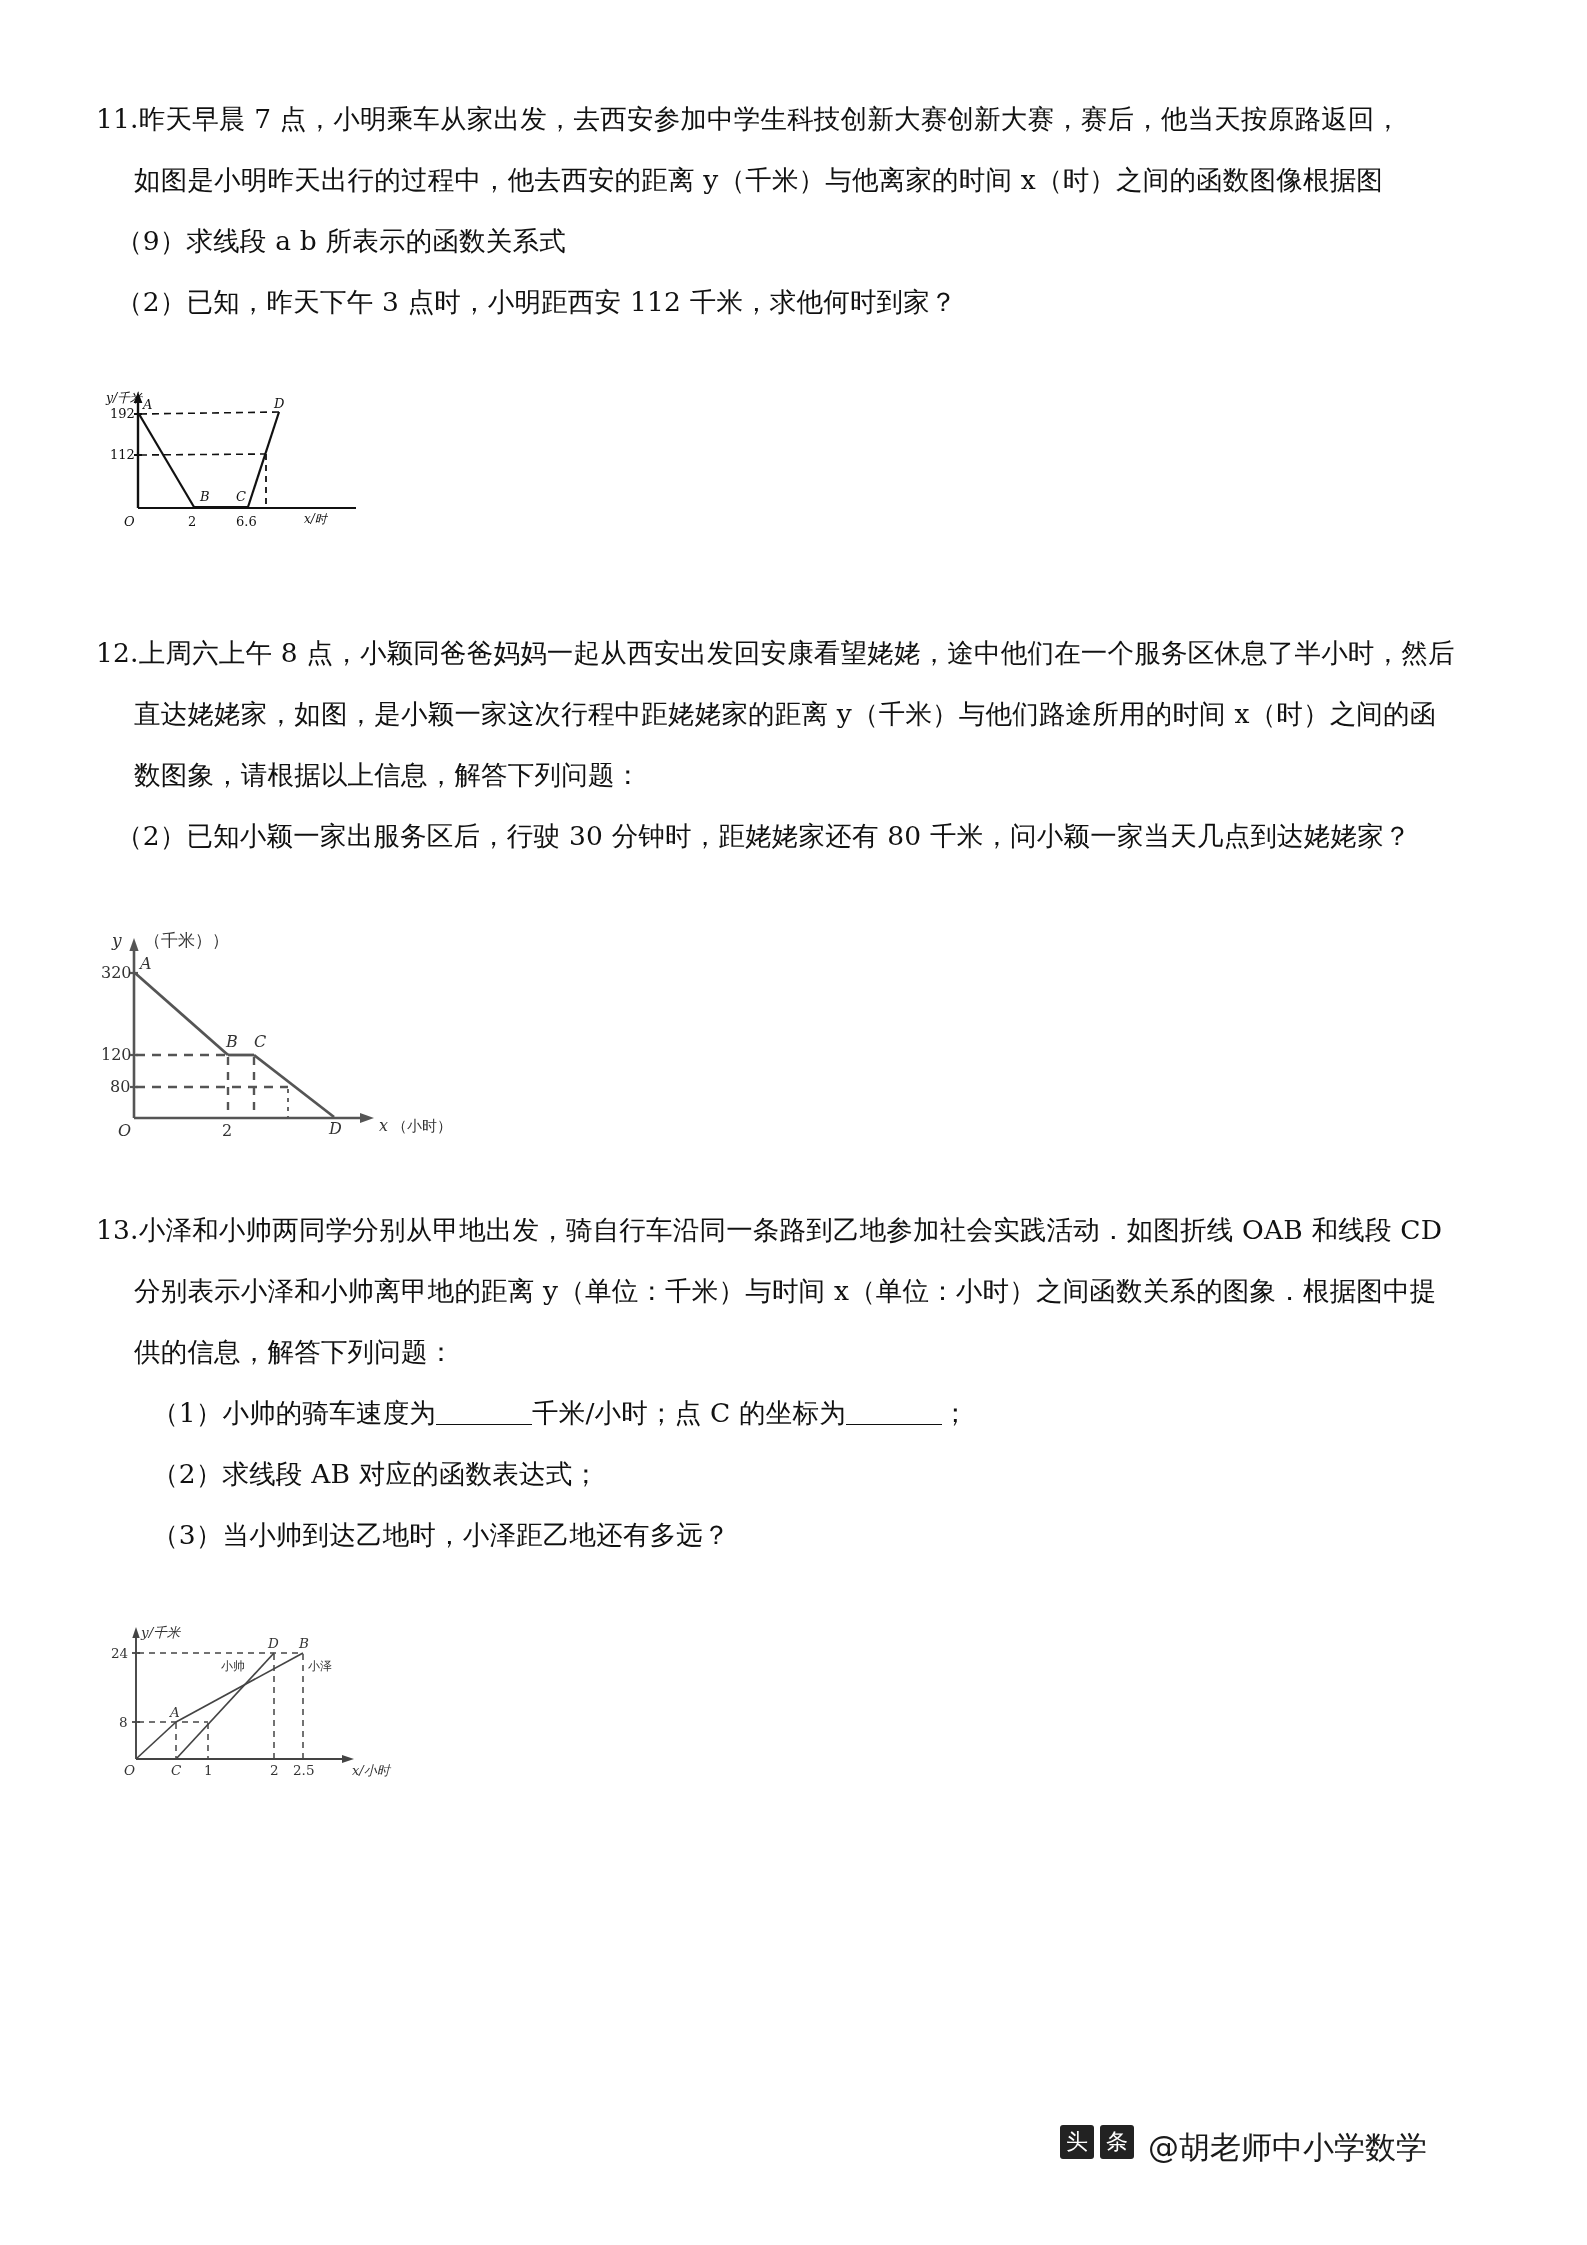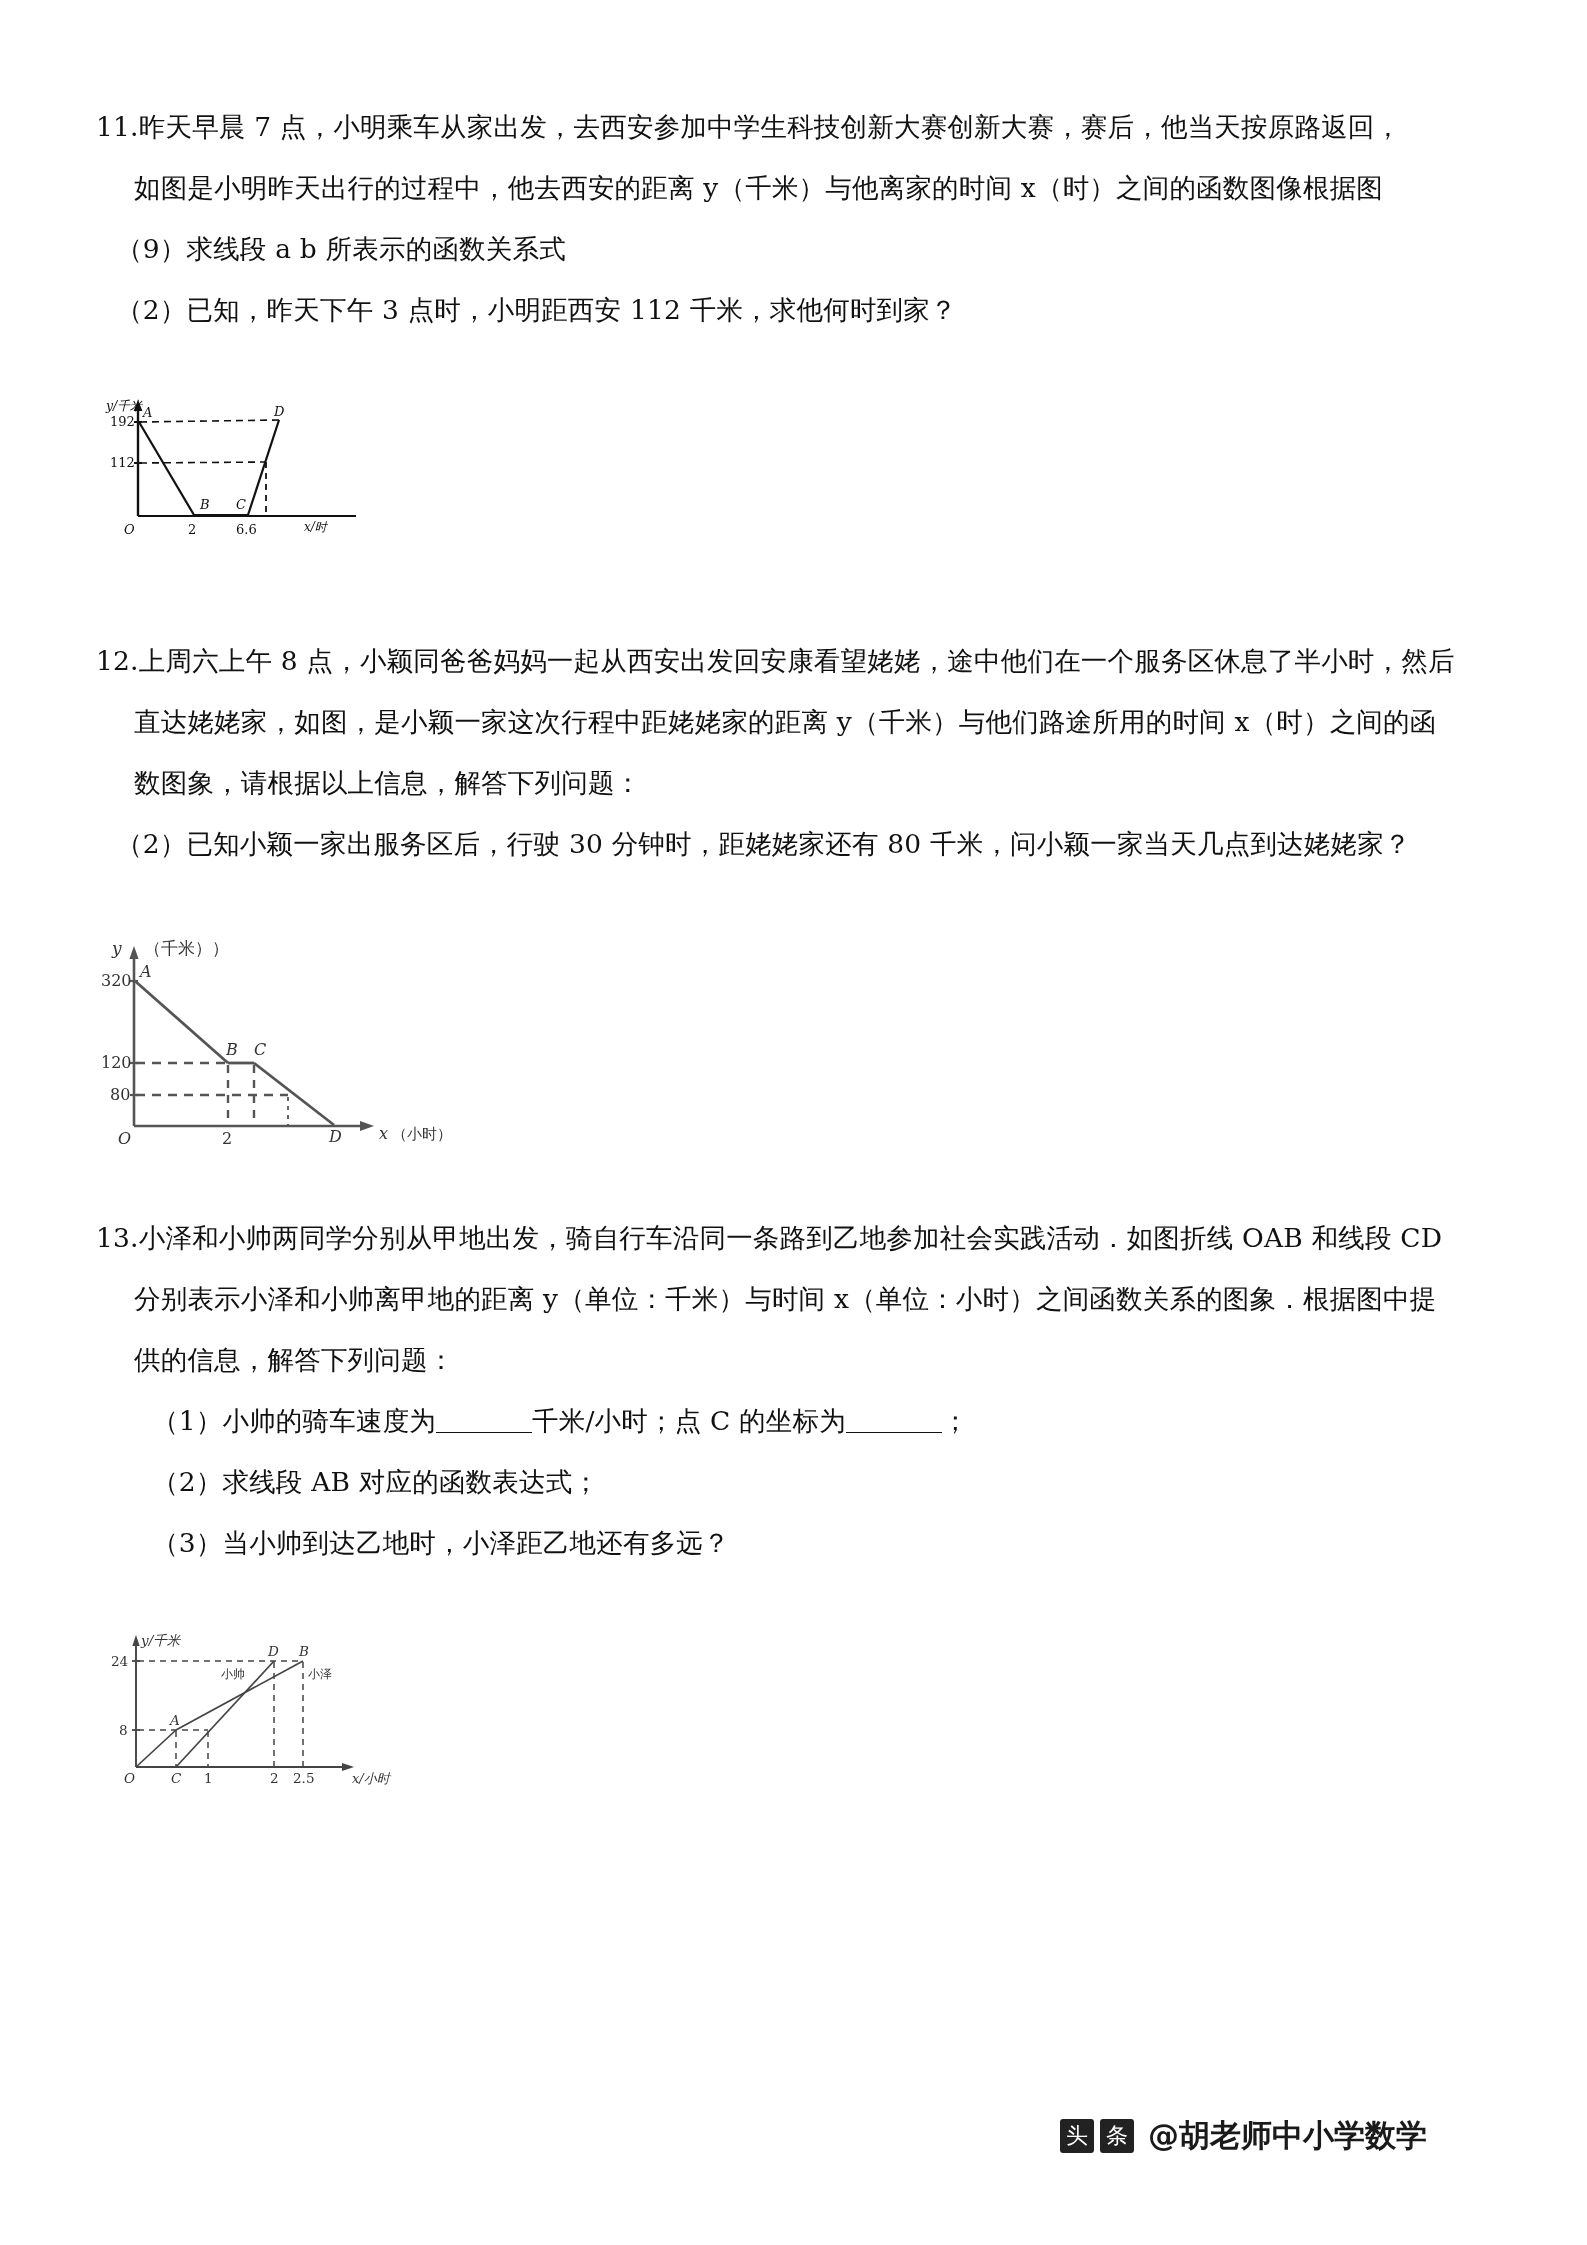--- a/index.html
+++ b/index.html
@@ -18,21 +18,21 @@
   .page {
     position: relative;
     width: 1587px;
     height: 2245px;
     box-sizing: border-box;
     padding: 0;
   }
   .content {
     position: absolute;
     left: 96px;
-    top: 96px;
+    top: 88px;
     width: 1400px;
   }
 
   
   .problem {
     margin-bottom: 0;
   }
   .p-line {
     font-size: 26.5px;
     line-height: 61px;
@@ -89,24 +89,25 @@
     background: #222;
     color: #fff;
     font-size: 22px;
     line-height: 34px;
     text-align: center;
     font-family: "DejaVu Sans", "Liberation Sans", sans-serif;
     border-radius: 3px;
   }
   .footer-text {
     font-size: 31px;
-    font-weight: bold;
+    font-weight: normal;
     font-family: "DejaVu Sans", "Liberation Sans", sans-serif;
     color: #1a1a1a;
     white-space: nowrap;
+    margin-top: 12px;
   }
 </style>
 </head>
 <body>
 
 <div class="page">
   <div class="content">
 
     <div class="problem">
       <div class="p-line">11.昨天早晨 7 点，小明乘车从家出发，去西安参加中学生科技创新大赛创新大赛，赛后，他当天按原路返回，</div>

